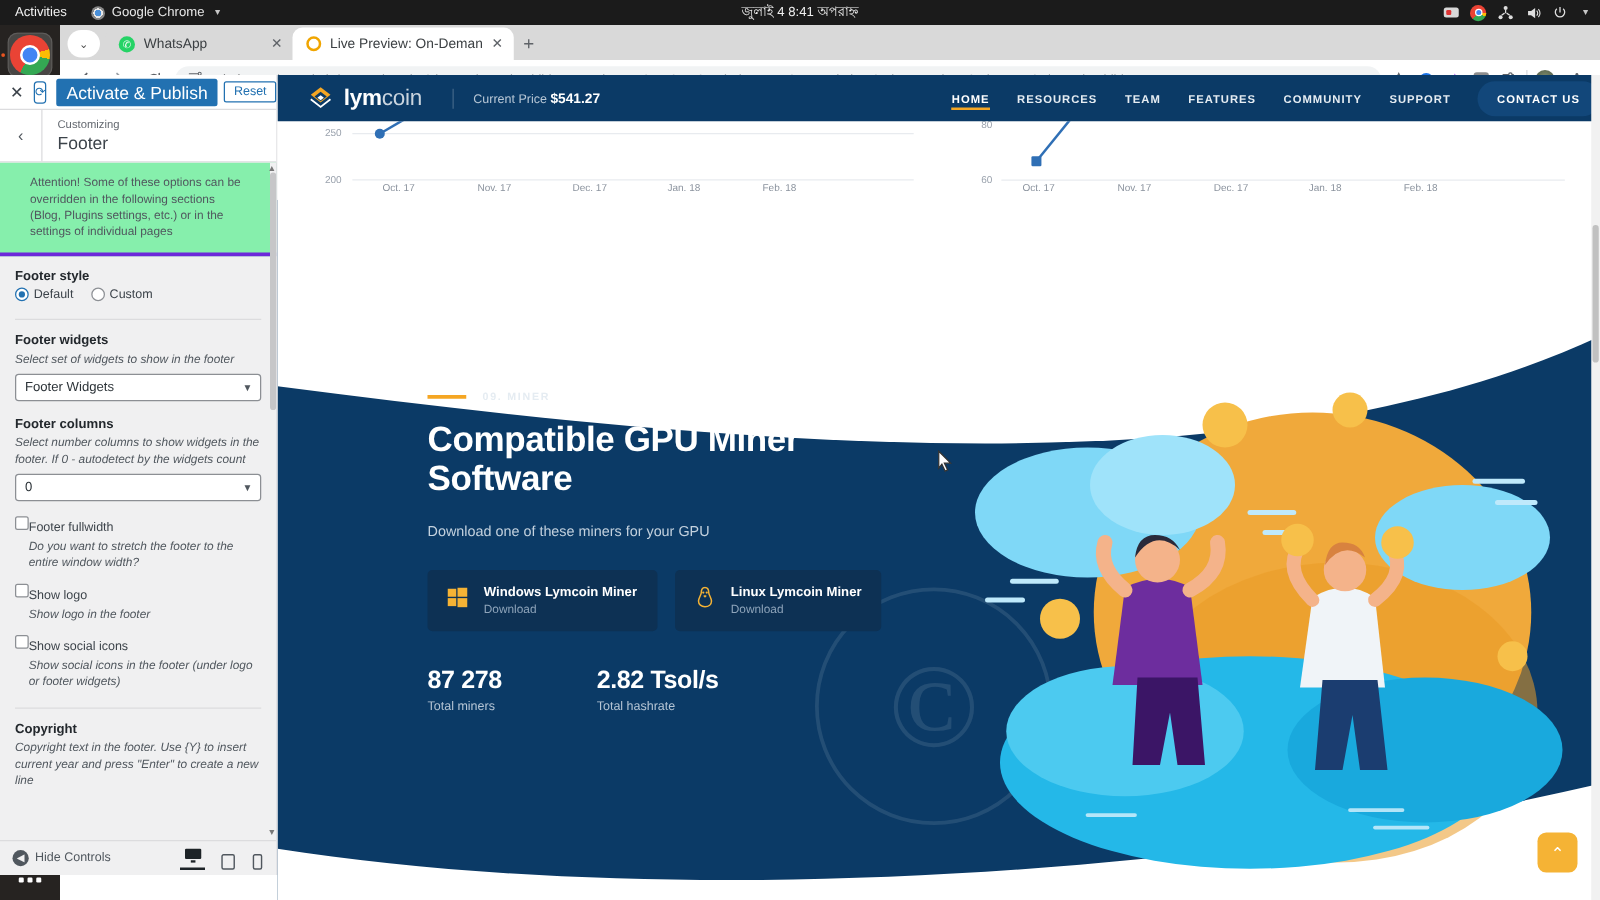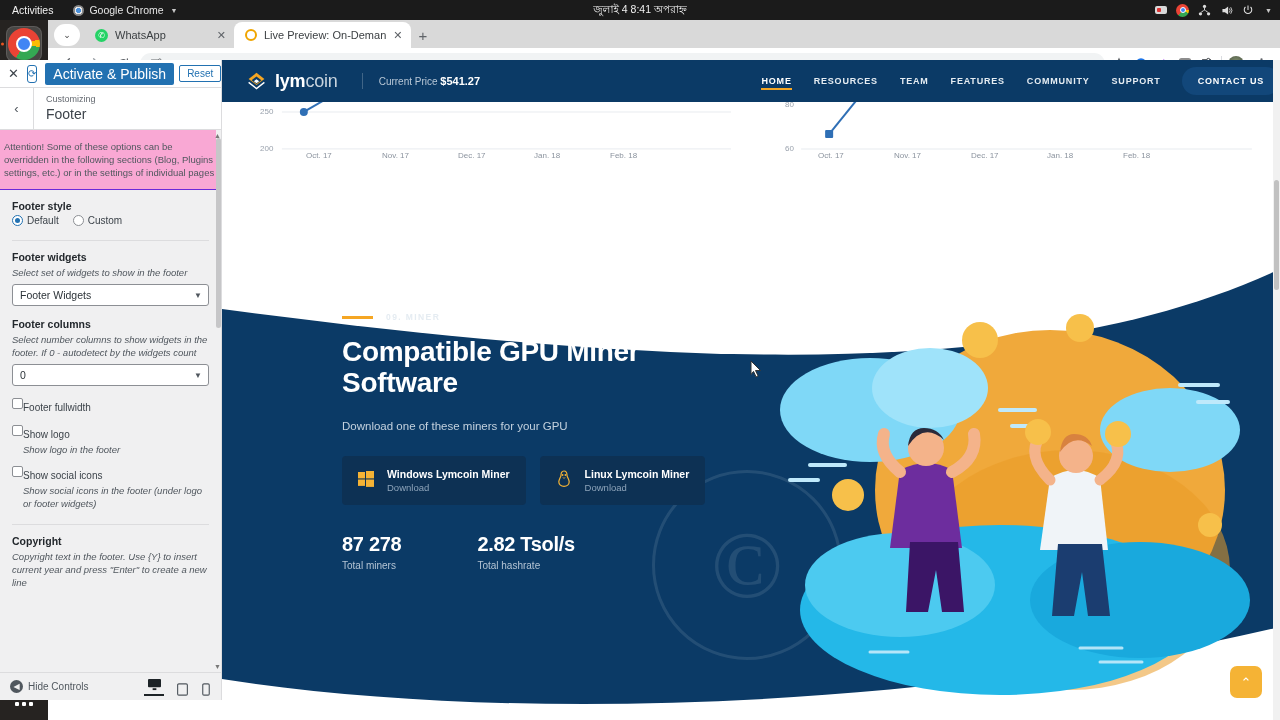--- a/index.html
+++ b/index.html
@@ -167,22 +167,22 @@
   .cz-back {
     width: 34px; display: flex; align-items: center; justify-content: center;
     color: #50575e; font-size: 13px; border-right: 1px solid #dcdcde;
   }
   .cz-titles { padding: 5px 0 0 12px; }
   .cz-sub { font-size: 9px; color: #646970; line-height: 13px; }
   .cz-main { font-size: 14px; color: #3c434a; line-height: 17px; }
 
   .cz-body { flex: 1; overflow: hidden; position: relative; }
   .cz-notice {
-    background: #f9a8d4; padding: 10px 4px; font-size: 9.5px; color: #50575e; line-height: 13px;
-    border-bottom: 1px solid #6d28d9;
+    background: #86efac; padding: 10px 24px; font-size: 9.5px; color: #50575e; line-height: 13px;
+    border-bottom: 3px solid #6d28d9;
   }
   .cz-section { padding: 10px 12px 2px; }
   .cz-label { font-size: 10.5px; font-weight: bold; color: #23282d; margin-bottom: 3px; }
   .cz-desc { font-size: 9.5px; color: #50575e; font-style: italic; line-height: 13px; margin-bottom: 5px; }
   .cz-radio-row { display: flex; align-items: center; gap: 14px; margin: 3px 0 2px; }
   .cz-radio { display: flex; align-items: center; gap: 4px; font-size: 10px; color: #3c434a; }
   .radio {
     width: 11px; height: 11px; border-radius: 50%; border: 1px solid #8c8f94; background: #fff;
     display: inline-block; position: relative; flex: 0 0 auto;
   }
@@ -225,21 +225,21 @@
   .dev { color: #50575e; display: flex; flex-direction: column; align-items: center; }
   .dev.on { color: #1d2327; }
   .dev-underline { width: 20px; height: 2px; background: #1d2327; margin-top: 3px; }
 
   
   .preview {
     position: absolute; left: 222px; top: 60px; width: 1058px; height: 660px;
     background: #fff; overflow: hidden;
   }
   .site-header {
-    height: 42px; background: #0b3a66; display: flex; align-items: center;
+    height: 37px; background: #0b3a66; display: flex; align-items: center;
     padding: 0 0 0 24px; position: relative; z-index: 5;
   }
   .logo { display: flex; align-items: center; gap: 8px; }
   .logo-mark { width: 21px; height: 21px; position: relative; }
   .logo-text { font-size: 18px; color: #fff; letter-spacing: -.2px; }
   .logo-text b { font-weight: bold; }
   .logo-text span { color: #c9d4de; }
   .hdr-sep { width: 1px; height: 16px; background: rgba(255,255,255,.22); margin: 0 16px 0 24px; }
   .price { font-size: 10px; color: #b8c7d6; }
   .price b { color: #fff; font-size: 11px; }
@@ -529,20 +529,21 @@
         <div class="cz-select">
           <span>0</span>
           <span class="caret">▼</span>
         </div>
       </div>
 
       <div class="cz-check-row">
         <span class="checkbox"></span>
         <span>
           <span class="cz-check-main">Footer fullwidth</span>
+          <div class="cz-check-desc">Do you want to stretch the footer to the entire window width?</div>
         </span>
       </div>
 
       <div class="cz-check-row">
         <span class="checkbox"></span>
         <span>
           <span class="cz-check-main">Show logo</span>
           <div class="cz-check-desc">Show logo in the footer</div>
         </span>
       </div>

